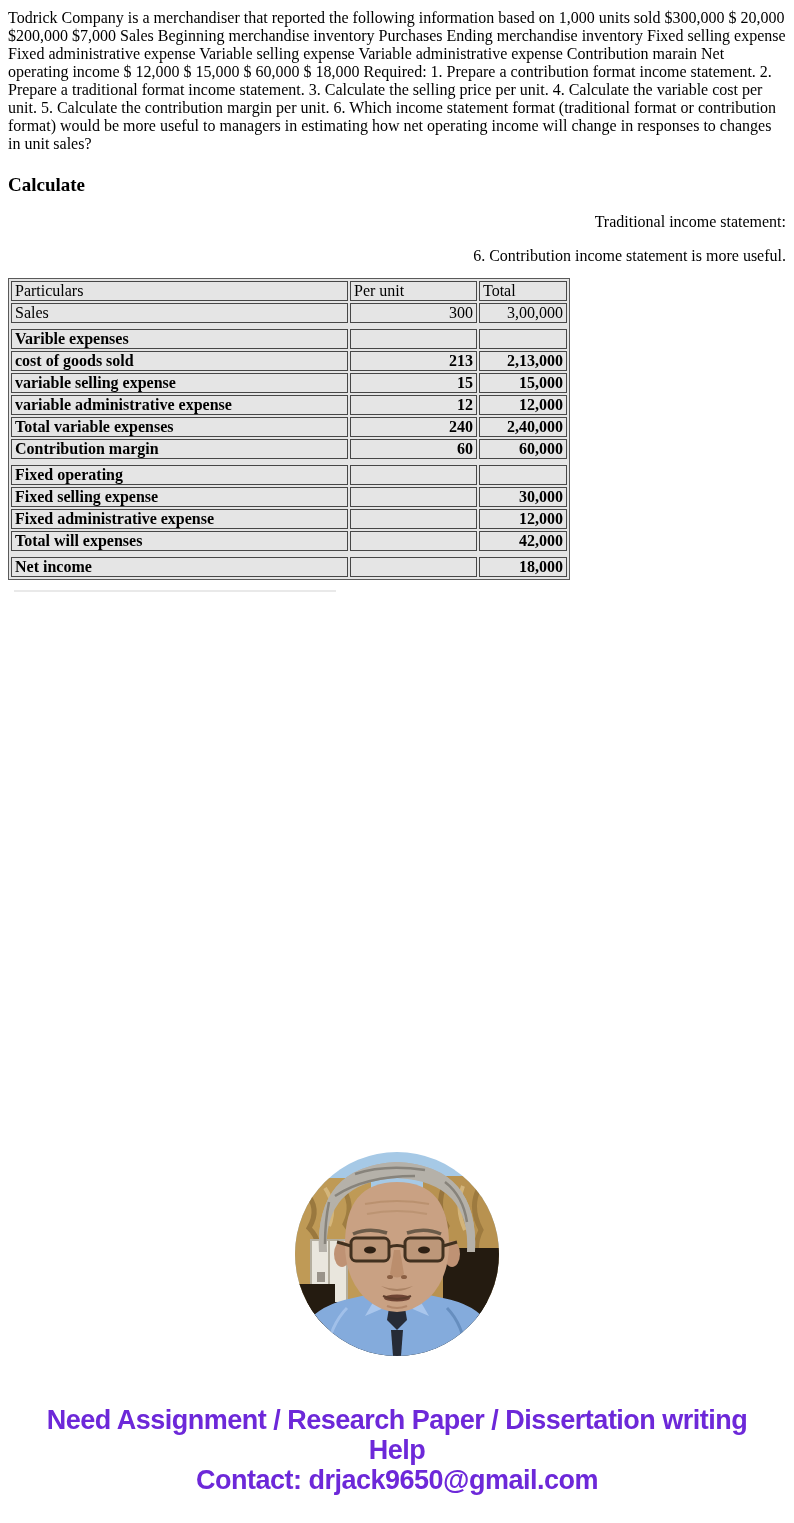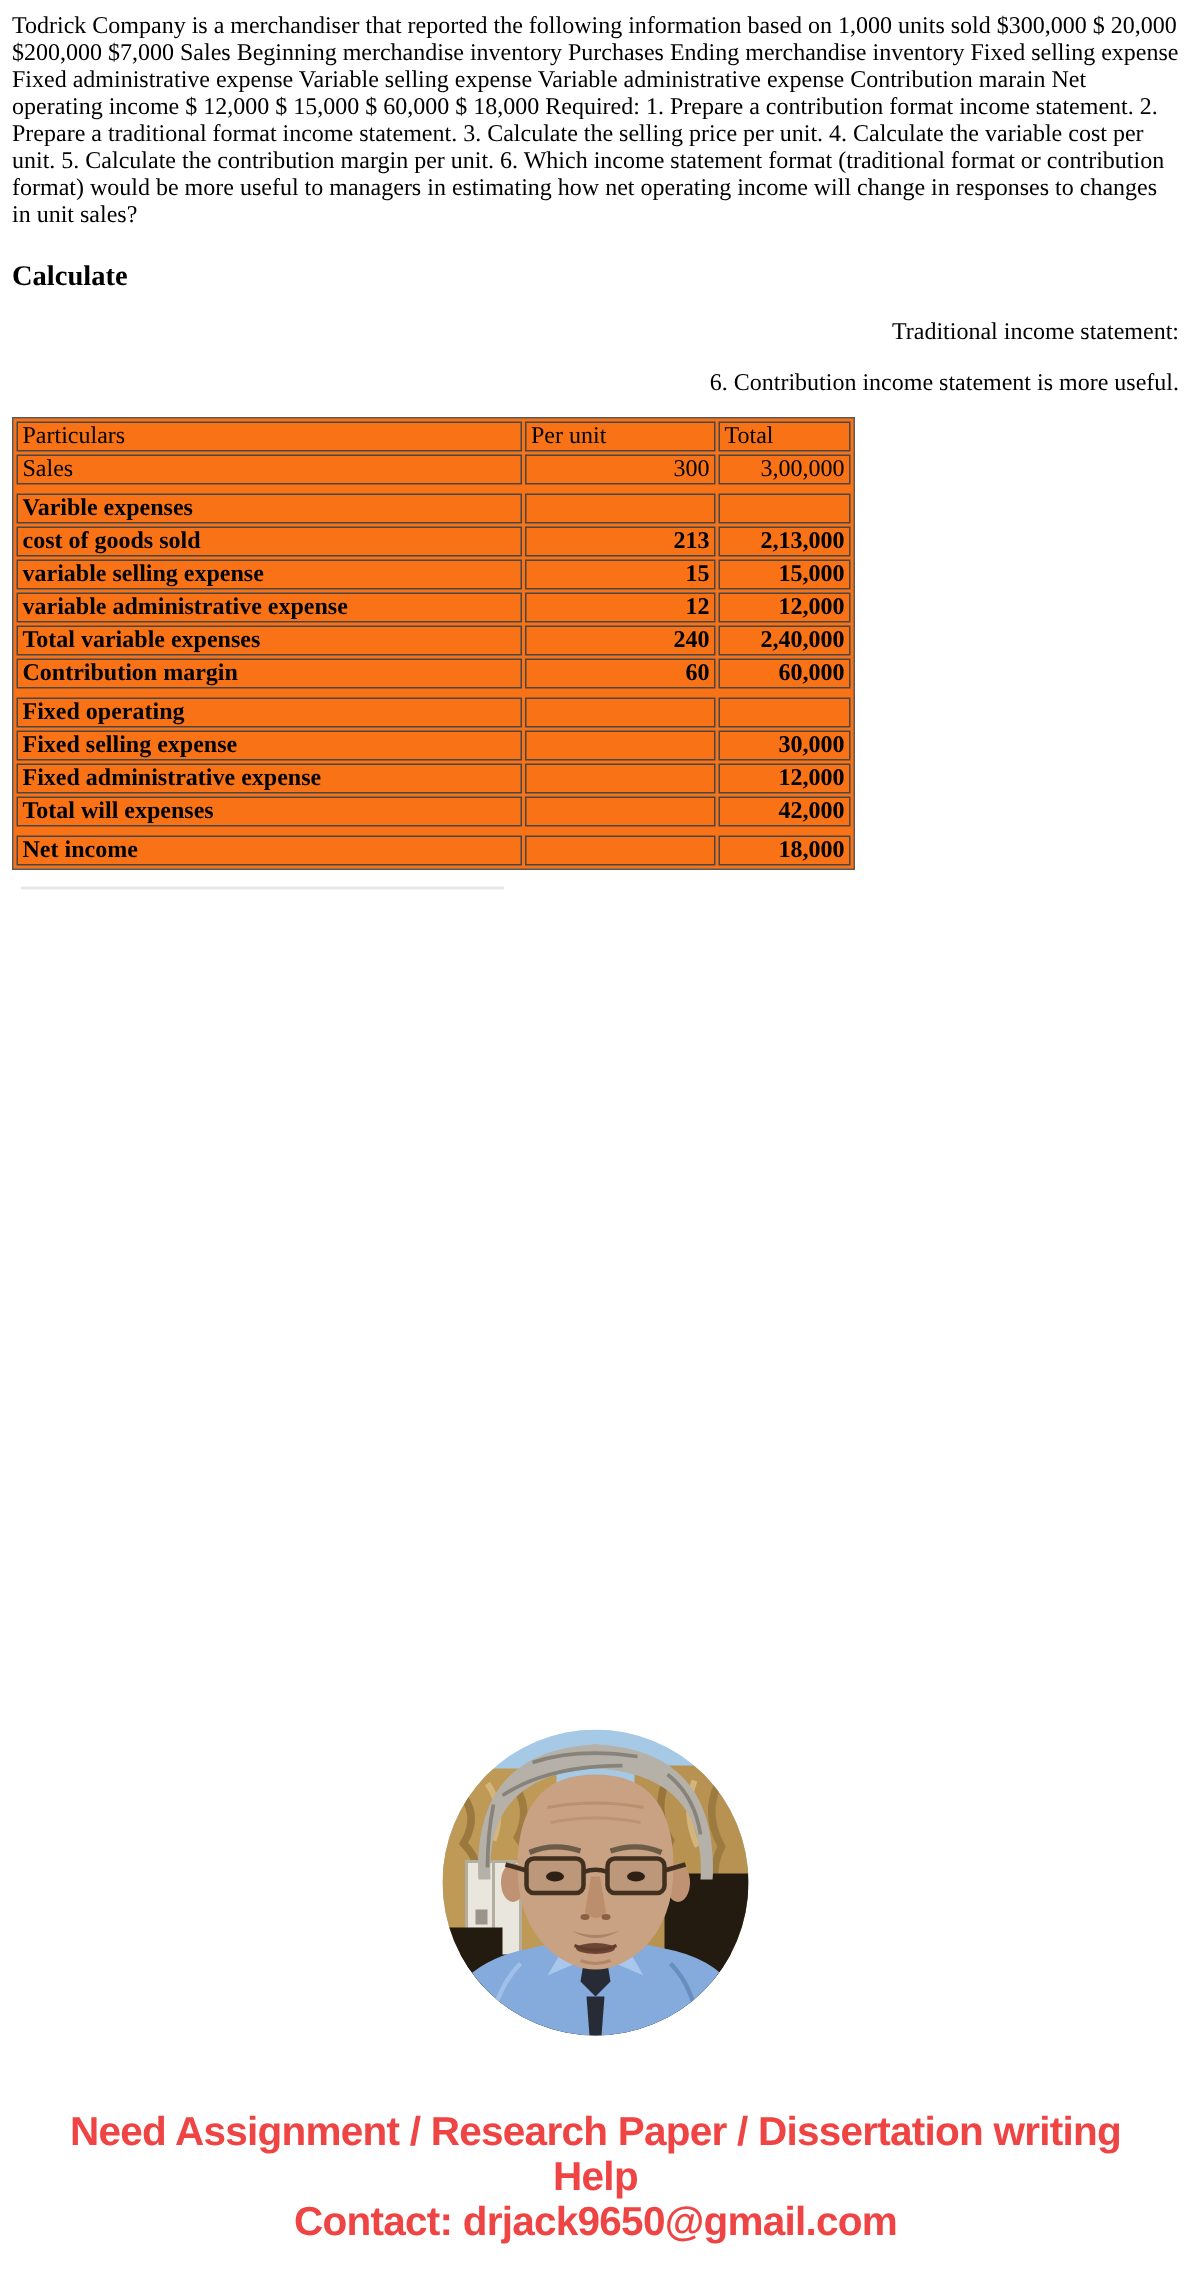--- a/index.html
+++ b/index.html
@@ -19,21 +19,21 @@
     font-weight: bold;
     margin: 22px 0 19px 0;
   }
   p.note { margin: 0 0 16px 0; text-align: right; }
   p.note-last { margin: 0 0 13px 0; }
 
   
   .table-frame {
     display: inline-block;
     border: 1px solid #5a5a5a;
-    background: #f97316;
+    background: #e5e5e5;
   }
   table.grp {
     border-collapse: separate;
     border-spacing: 2px;
     table-layout: fixed;
   }
   table.grp + table.grp { margin-top: 2px; font-weight: bold; }
   col.c1 { width: 337px; }
   col.c2 { width: 127px; }
   col.c3 { width: 88px; }
@@ -65,21 +65,21 @@
   .photo-wrap svg { display: block; }
 
   .footer {
     margin-top: 49px;
     text-align: center;
     font-family: "Liberation Sans", sans-serif;
     font-weight: bold;
     font-size: 27px;
     line-height: 30px;
     letter-spacing: -0.5px;
-    color: #ef4444;
+    color: #6d28d9;
   }
   .footer-heading { max-width: 740px; margin: 0 auto; }
   .footer-contact { max-width: 740px; margin: 0 auto; }
 </style>
 </head>
 <body>
 
 
 
 <p class="problem">Todrick Company is a merchandiser that reported the following information based on 1,000 units sold $300,000 $ 20,000 $200,000 $7,000 Sales Beginning merchandise inventory Purchases Ending merchandise inventory Fixed selling expense Fixed administrative expense Variable selling expense Variable administrative expense Contribution marain Net operating income $ 12,000 $ 15,000 $ 60,000 $ 18,000 Required: 1. Prepare a contribution format income statement. 2. Prepare a traditional format income statement. 3. Calculate the selling price per unit. 4. Calculate the variable cost per unit. 5. Calculate the contribution margin per unit. 6. Which income statement format (traditional format or contribution format) would be more useful to managers in estimating how net operating income will change in responses to changes in unit sales?</p>

